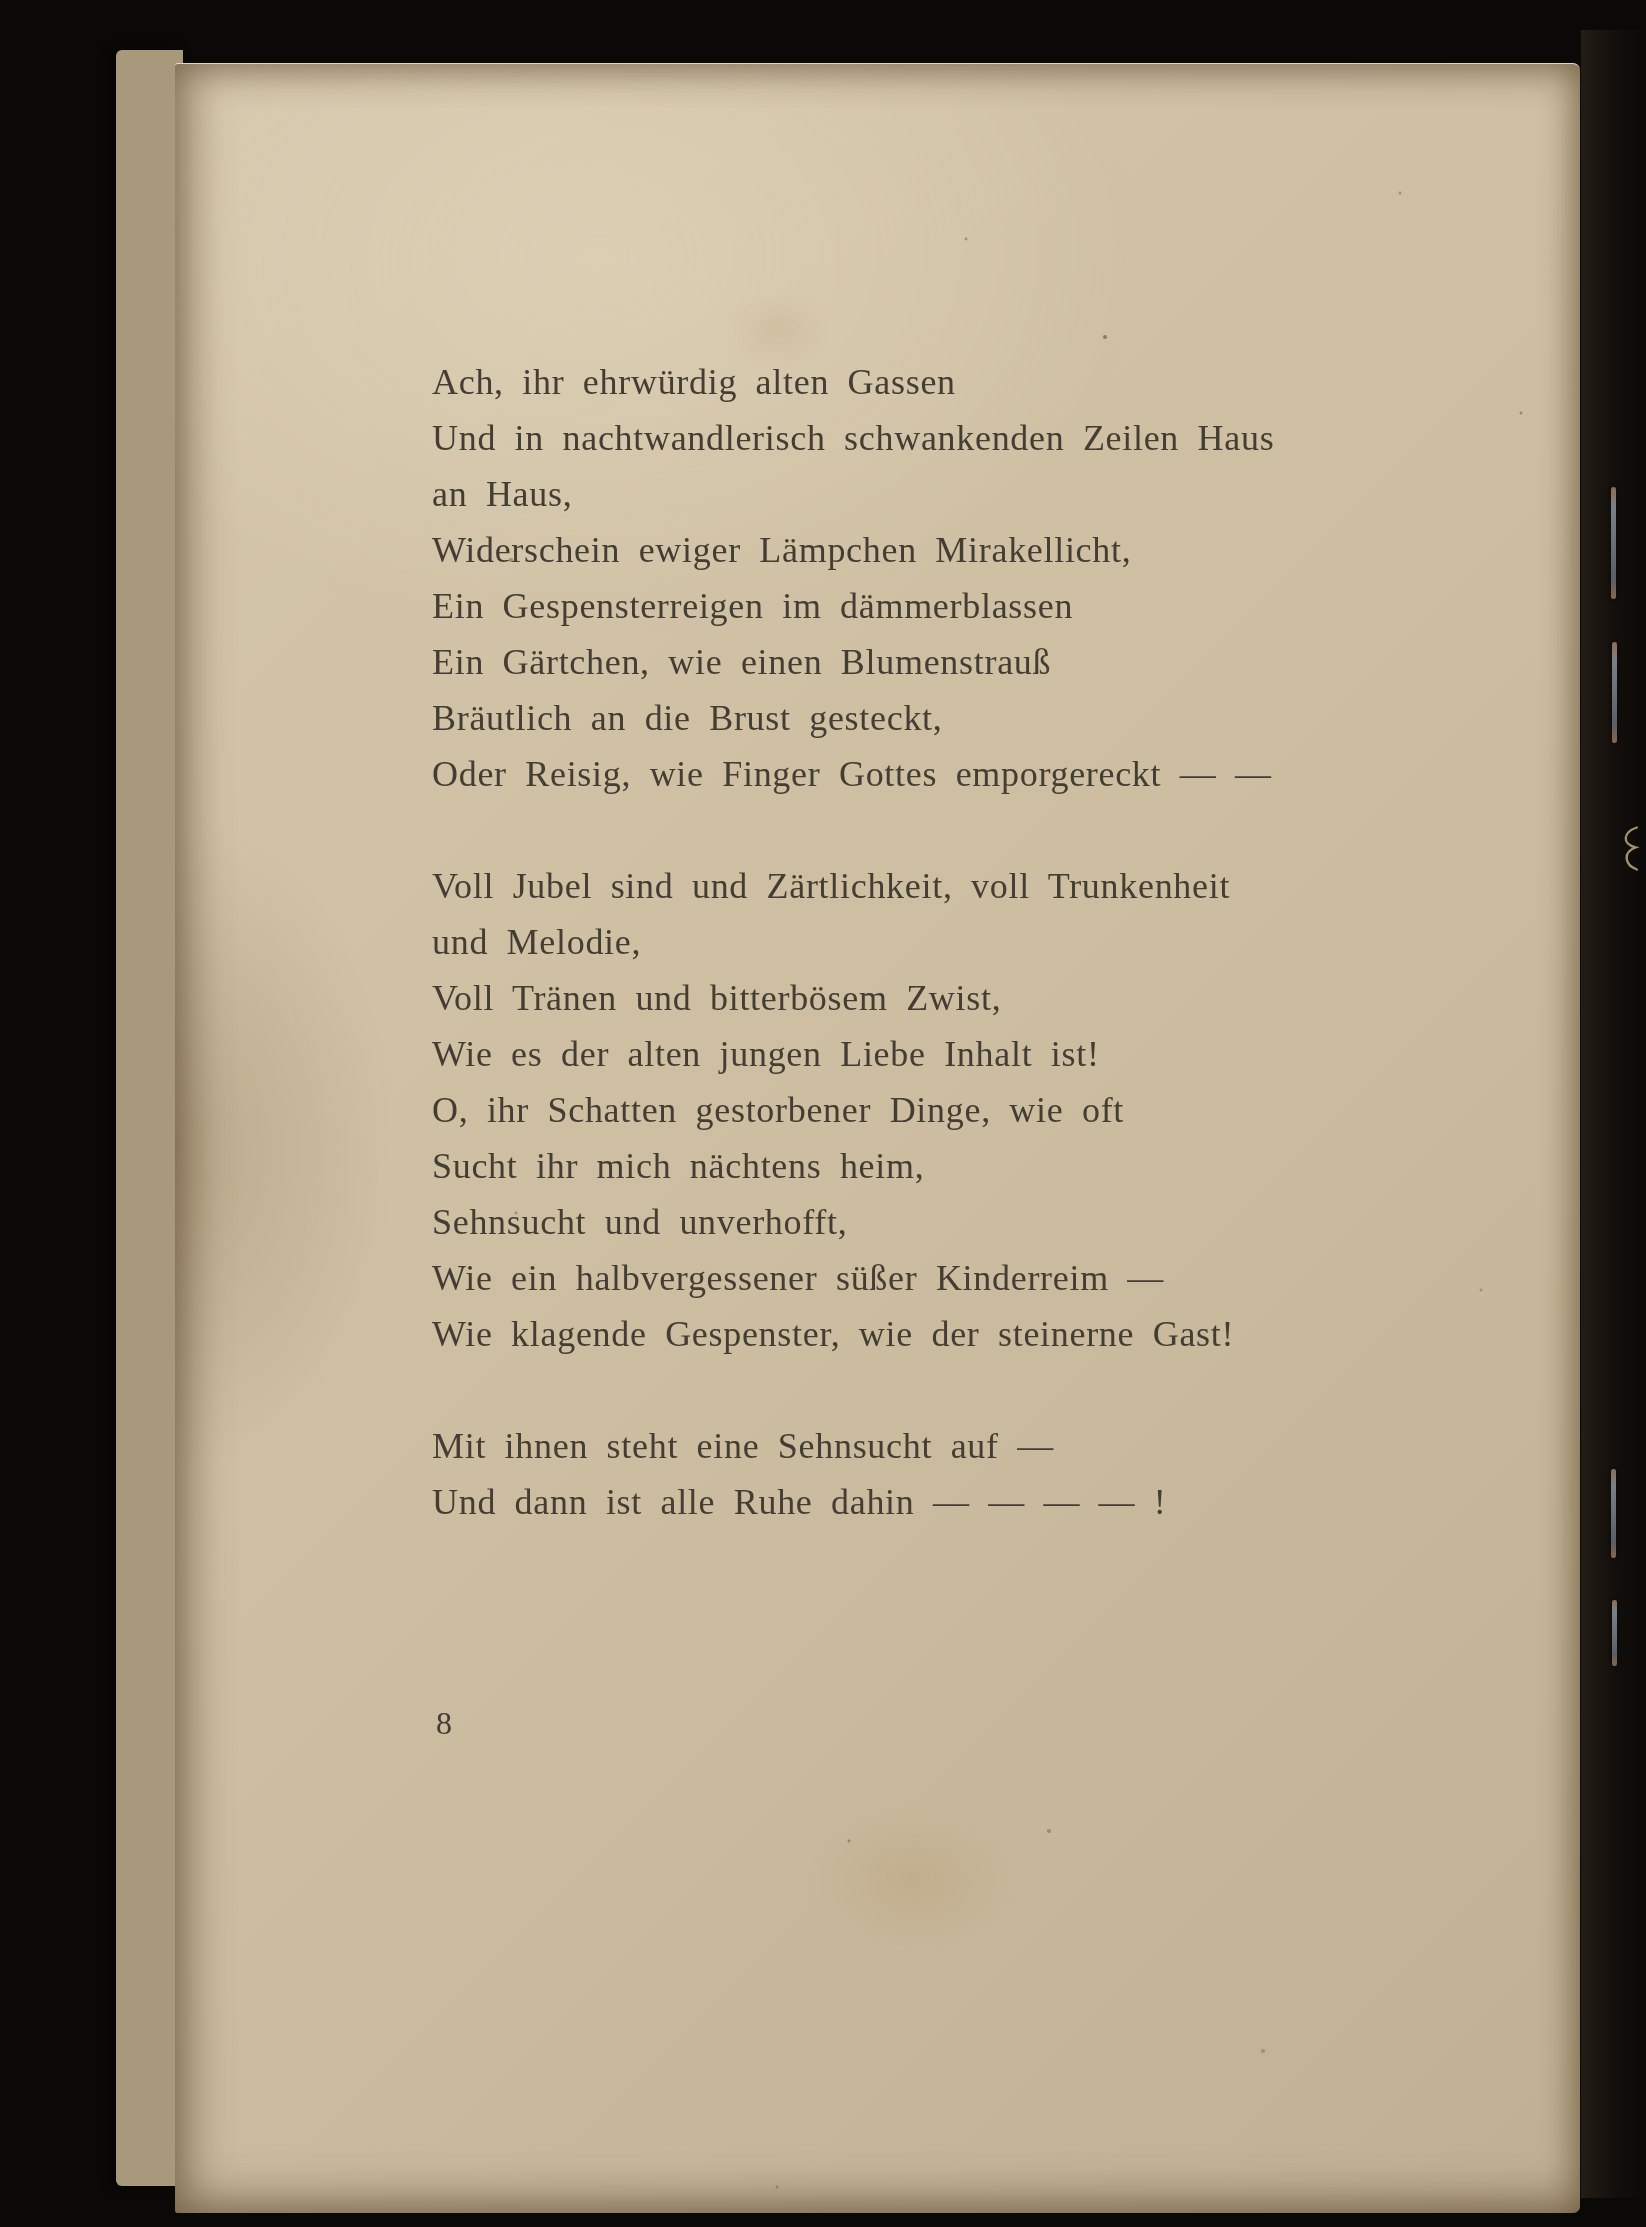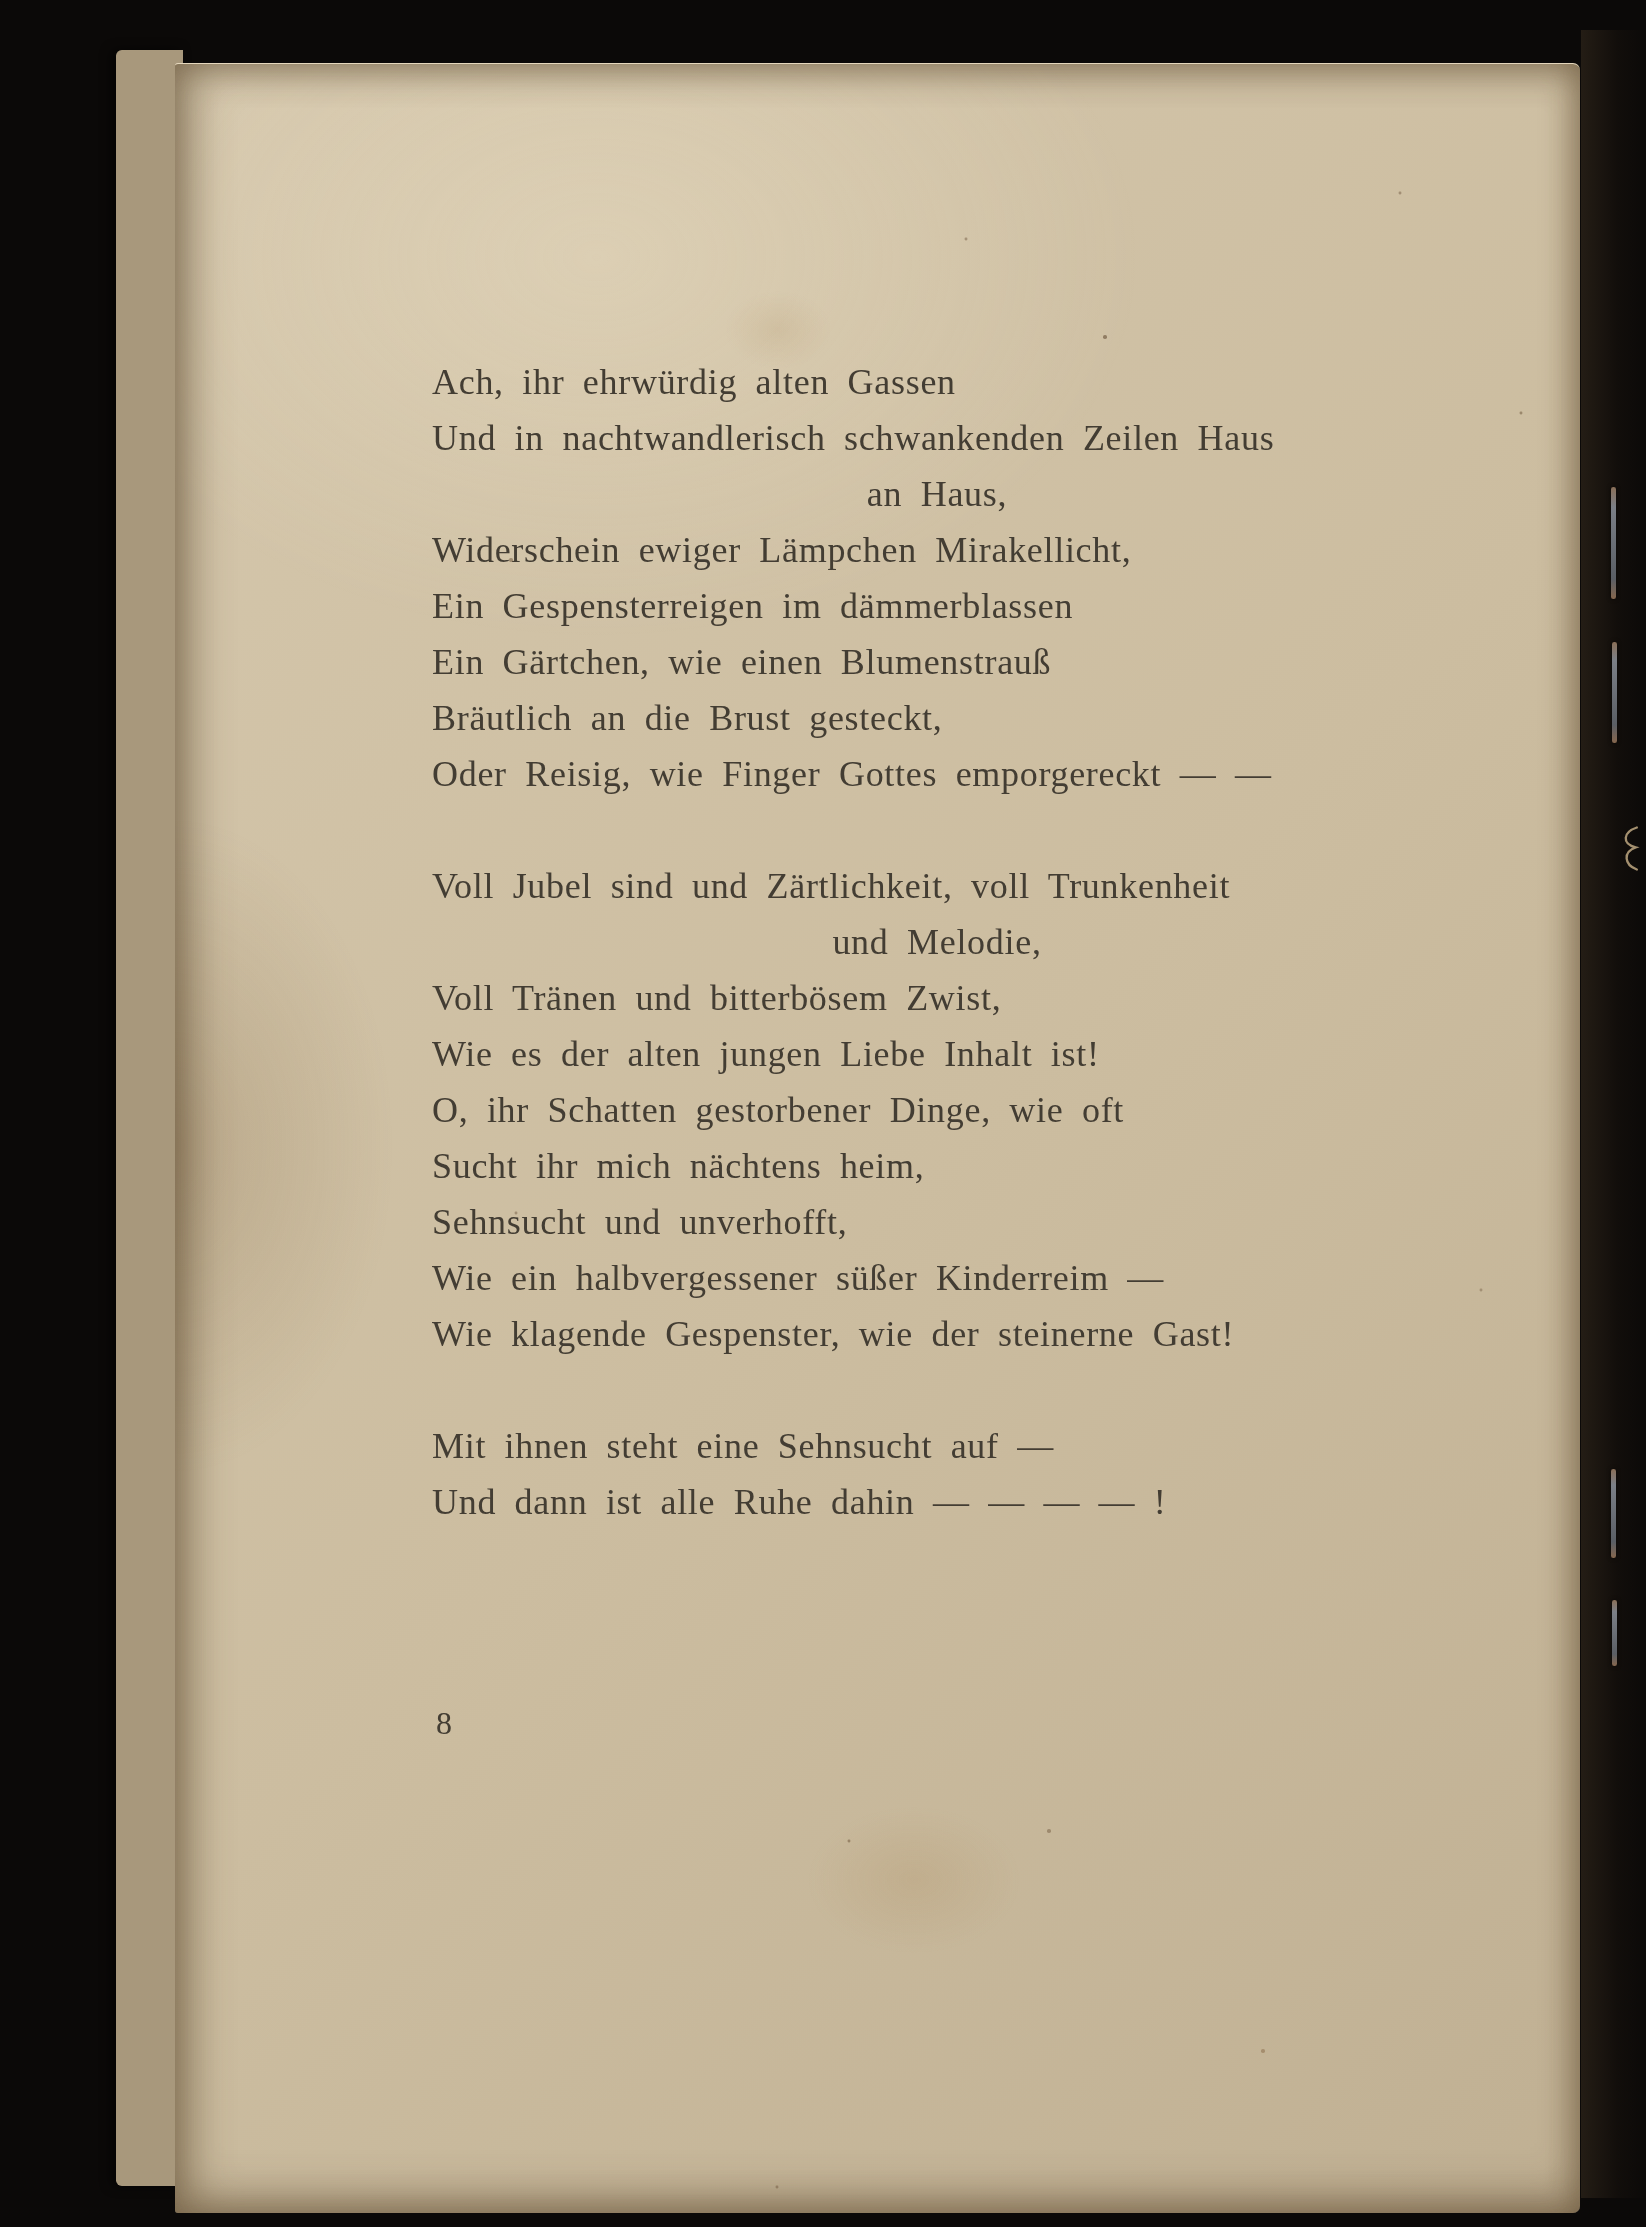--- a/index.html
+++ b/index.html
@@ -68,21 +68,21 @@
 
   
   .poem {
     position:absolute; left:257px; top:290px; width:1010px;
     font-size:36px; line-height:56px;
     color:#433d33;
     letter-spacing:0.7px; word-spacing:8.8px;
   }
   .stanza + .stanza { margin-top:56px; }
   .line { white-space:nowrap; }
-  .line.right { text-align:center; }
+  .line.right { text-align:left; }
 
   .page-number {
     position:absolute; left:261px; top:1641px;
     font-size:32px; color:#433d33;
   }
 
   
   .right-strip {
     position:absolute; left:1581px; top:30px; width:66px; height:2168px;
     background:linear-gradient(90deg, #241d15 0%, #120e0b 55%, #0b0908 100%);

